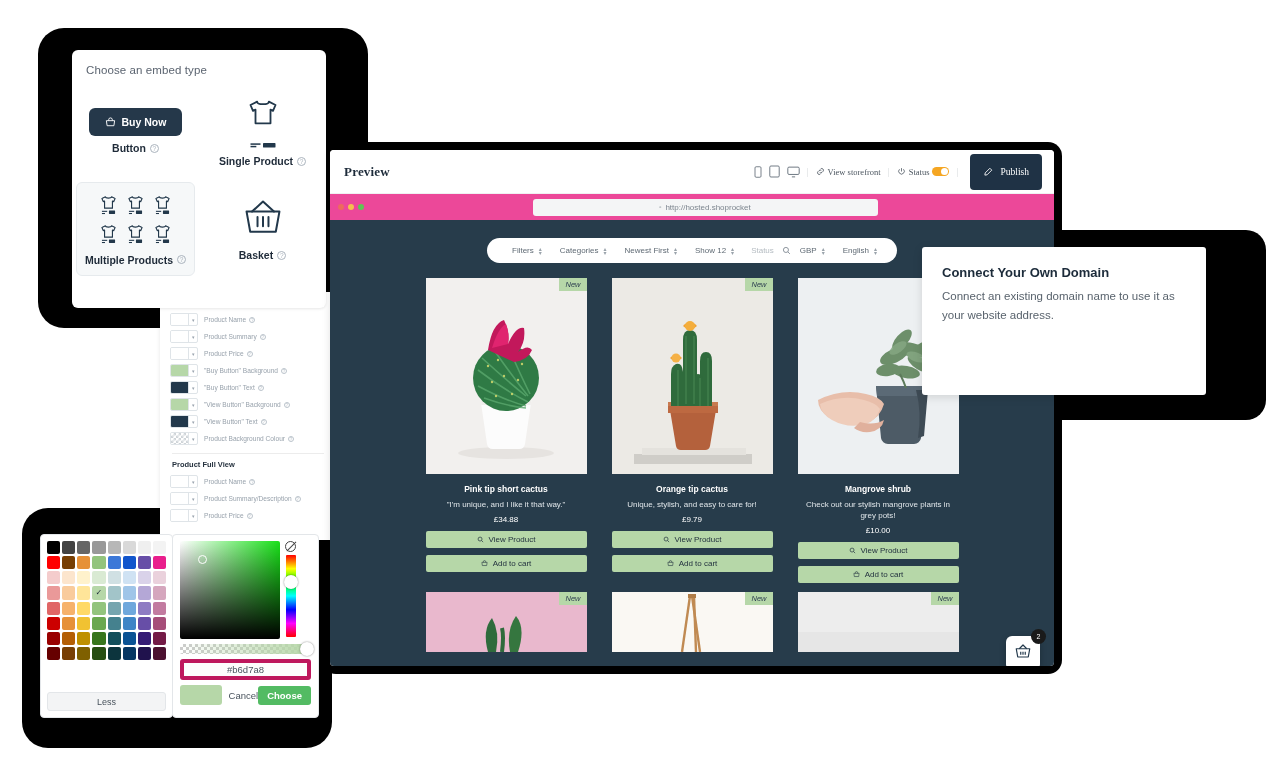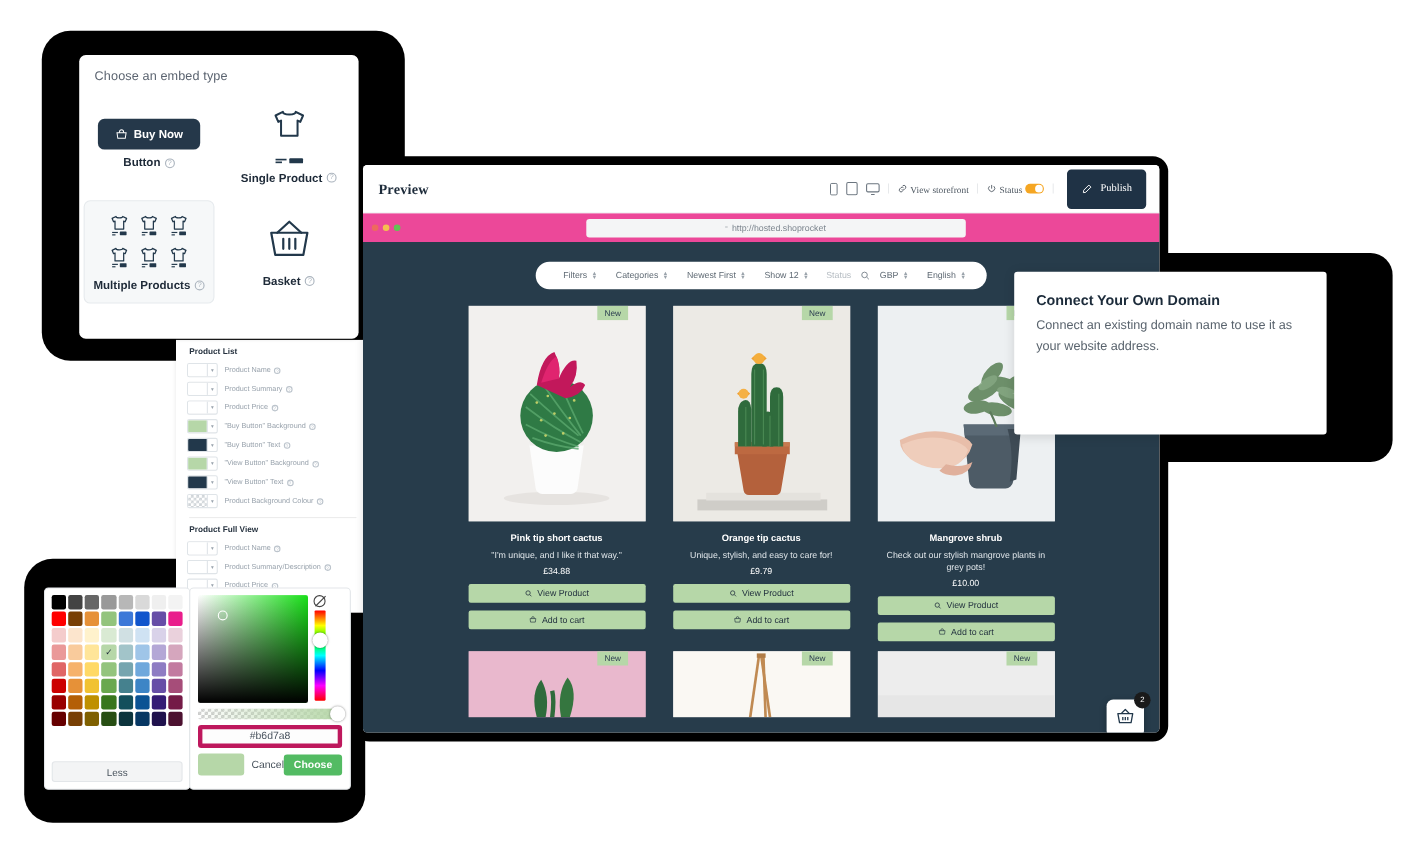--- a/index.html
+++ b/index.html
@@ -51,21 +51,21 @@
   }
   .buy-now-btn {
     background:#25384a; color:#fff; border-radius:6px;
     padding:8px 16px; font-size:10.5px; font-weight:bold;
     display:flex; align-items:center; gap:6px;
   }
   .grid6 { display:grid; grid-template-columns:repeat(3,1fr); gap:3px 6px; }
 
   
   #settings-panel {
-    position:absolute; left:160px; top:309px; width:176px; height:248px;
+    position:absolute; left:160px; top:292px; width:176px; height:248px;
     background:#fff; z-index:4; overflow:hidden;
     box-shadow:0 1px 4px rgba(0,0,0,.10);
     padding:0 10px;
   }
   .sec-head { font-size:7.5px; font-weight:bold; color:#26323f; margin:6px 0 4px 2px; }
   .set-row { display:flex; align-items:center; gap:6px; height:17px; }
   .sw-ctl {
     width:28px; height:13px; border:1px solid #dfe4e8; border-radius:2px;
     display:flex; overflow:hidden; background:#fff; flex:none;
   }
@@ -218,22 +218,22 @@
   .fspacer { flex:1; }
   .prod-grid {
     display:grid; grid-template-columns:repeat(3,161px); gap:9px 25px;
     justify-content:center; margin-top:15px;
   }
   .card { position:relative; }
   .card-img {
     height:196px; width:161px; position:relative; overflow:hidden;
   }
   .badge-new {
-    position:absolute; right:16px; top:0; background:#b6d7a8; color:#2c3e50;
-    font-size:7.5px; padding:2px 6px; z-index:3;
+    position:absolute; right:0; top:0; background:#b6d7a8; color:#2c3e50;
+    font-size:7.5px; padding:2px 6px; z-index:3;font-style:italic;
   }
   .p-name { text-align:center; color:#fff; font-size:8.5px; font-weight:bold; margin-top:10px; }
   .p-sum { text-align:center; color:#dfe5e9; font-size:8px; margin-top:5px; line-height:11px; }
   .p-price { text-align:center; color:#fff; font-size:8px; margin-top:5px; }
   .pbtn {
     background:#b6d7a8; color:#23323f; border-radius:2px; height:17px; margin-top:7px;
     display:flex; align-items:center; justify-content:center; gap:5px; font-size:8px;
   }
   .cart-fab {
     position:absolute; right:14px; bottom:14px; width:34px; height:34px;

